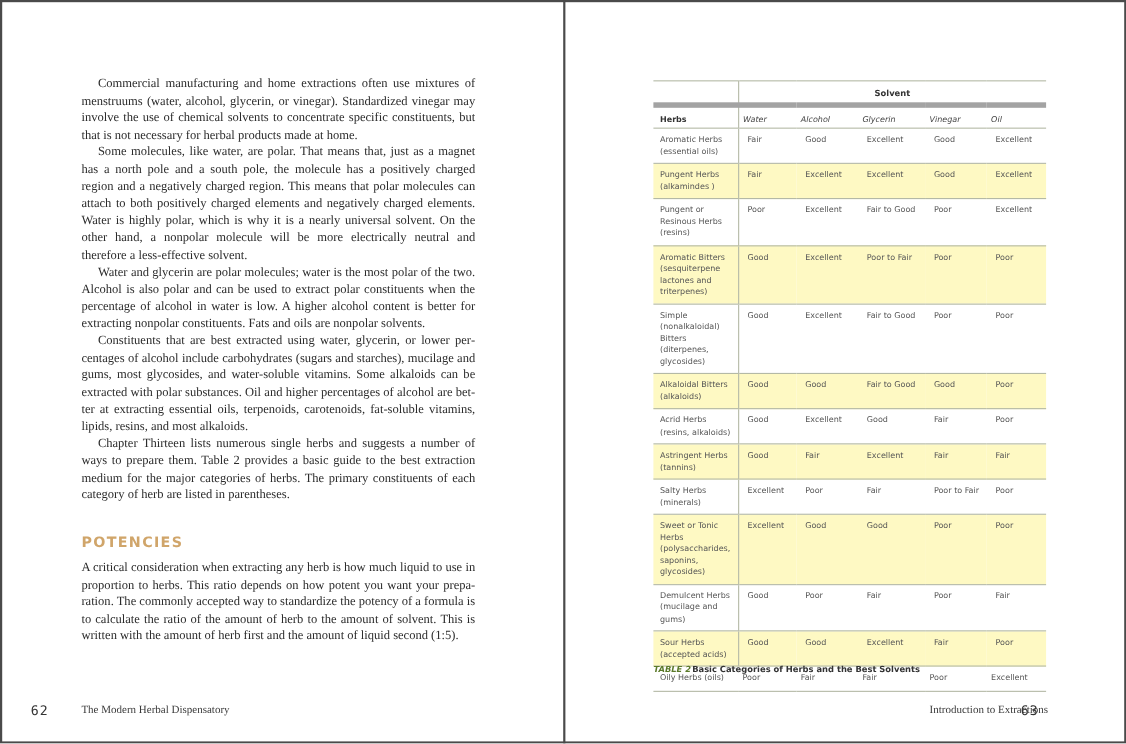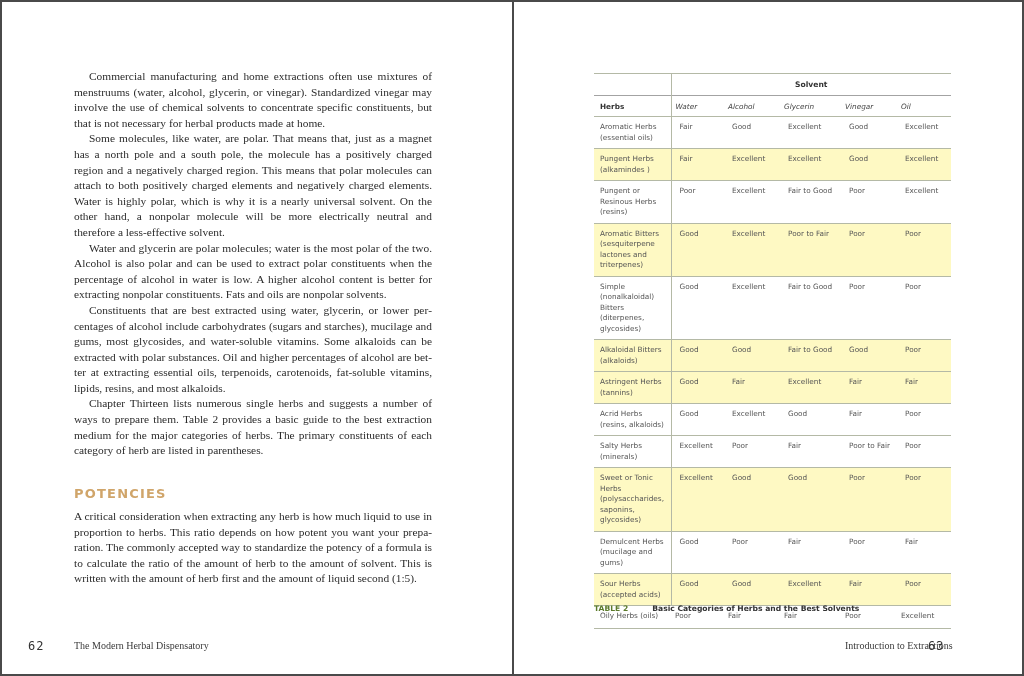--- a/index.html
+++ b/index.html
@@ -19,40 +19,40 @@
 
   .folio { position: absolute; top: 639px; font-family: "DejaVu Sans Mono", "Liberation Mono", monospace; font-size: 12px; letter-spacing: 1px; color: #333; }
   .running-head { position: absolute; top: 640px; font-size: 10px; color: #3a3a3a; }
 
   
   .table-wrap { position: absolute; left: 594px; top: 73px; width: 357px; }
   table { width: 100%; border-collapse: collapse; font-family: "DejaVu Sans", "Liberation Sans", sans-serif; font-size: 7.3px; color: #555; }
   td, th { vertical-align: top; text-align: left; font-weight: normal; }
   tr.row { border-bottom: 1px solid #b4b9a6; }
   tr.row.shaded { background: #fef9c3; }
-  tr.solvent-row { border-top: 1px solid #b4b9a6; border-bottom: 1px solid #a3a3a3; height: 22px; }
+  tr.solvent-row { border-top: 1px solid #b4b9a6; border-bottom: 5px solid #a3a3a3; height: 22px; }
   tr.solvent-row th.solvent { text-align: center; font-weight: bold; color: #333; padding-top: 6px; font-size: 7.6px; }
   tr.head-row { border-bottom: 1px solid #b4b9a6; height: 21px; }
   tr.head-row th { padding-top: 6px; font-style: italic; color: #444; }
   tr.head-row th.herbs-head { font-style: normal; font-weight: bold; color: #333; }
   td.herb { width: 77px; padding: 5px 4px 5px 6px; line-height: 10.5px; border-right: 1px solid #b4b9a6; }
   th.herb-col { width: 77px; padding-left: 6px; border-right: 1px solid #b4b9a6; }
   td.val { padding: 5px 0 0 8px; line-height: 10.5px; }
   td.c1, th.c1 { width: 53px; }
   td.c2, th.c2 { width: 56px; }
   td.c3, th.c3 { width: 61px; }
   td.c4, th.c4 { width: 56px; }
   th.c1, th.c2, th.c3, th.c4, th.c5 { padding-left: 4px; }
   tr.last-row { border-bottom: 1px solid #b4b9a6; }
   tr.last-row td { padding: 5px 0 6px 6px; line-height: 10.5px; }
   tr.last-row td.herb { border-right: none; }
   tr.last-row td.val { padding-left: 4px; }
 
   .caption { position: absolute; left: 594px; top: 604px; font-family: "DejaVu Sans", "Liberation Sans", sans-serif; font-size: 7.6px; font-weight: bold; color: #333; }
-  .caption .tbl-label { color: #5b7a2a; margin-right: 24px; }
+  .caption .tbl-label { color: #5b7a2a; margin-right: 1px; font-style: italic; }
 </style>
 </head>
 <body>
 
 <div class="frame"></div>
 <div class="spine"></div>
 
 <div class="left-body">
   <p>Commercial manufacturing and home extractions often use mixtures of menstruums (water, alcohol, glycerin, or vinegar). Standardized vinegar may involve the use of chemical solvents to concentrate specific constituents, but that is not necessary for herbal products made at home.</p>
   <p>Some molecules, like water, are polar. That means that, just as a magnet has a north pole and a south pole, the molecule has a positively charged region and a negatively charged region. This means that polar molecules can attach to both positively charged elements and negatively charged elements. Water is highly polar, which is why it is a nearly universal solvent. On the other hand, a non­polar molecule will be more electrically neutral and therefore a less-effective solvent.</p>
@@ -127,35 +127,35 @@
           <td class="val c5">Poor</td>
         </tr>
         <tr class="row shaded">
           <td class="herb">Alkaloidal Bitters (alkaloids)</td>
           <td class="val c1">Good</td>
           <td class="val c2">Good</td>
           <td class="val c3">Fair to Good</td>
           <td class="val c4">Good</td>
           <td class="val c5">Poor</td>
         </tr>
+        <tr class="row">
+          <td class="herb">Acrid Herbs (resins, alkaloids)</td>
+          <td class="val c1">Good</td>
+          <td class="val c2">Excellent</td>
+          <td class="val c3">Good</td>
+          <td class="val c4">Fair</td>
+          <td class="val c5">Poor</td>
+        </tr>
         <tr class="row shaded">
           <td class="herb">Astringent Herbs (tannins)</td>
           <td class="val c1">Good</td>
           <td class="val c2">Fair</td>
           <td class="val c3">Excellent</td>
           <td class="val c4">Fair</td>
           <td class="val c5">Fair</td>
-        </tr>
-        <tr class="row">
-          <td class="herb">Acrid Herbs (resins, alkaloids)</td>
-          <td class="val c1">Good</td>
-          <td class="val c2">Excellent</td>
-          <td class="val c3">Good</td>
-          <td class="val c4">Fair</td>
-          <td class="val c5">Poor</td>
         </tr>
         <tr class="row">
           <td class="herb">Salty Herbs (minerals)</td>
           <td class="val c1">Excellent</td>
           <td class="val c2">Poor</td>
           <td class="val c3">Fair</td>
           <td class="val c4">Poor to Fair</td>
           <td class="val c5">Poor</td>
         </tr>
         <tr class="row shaded">

